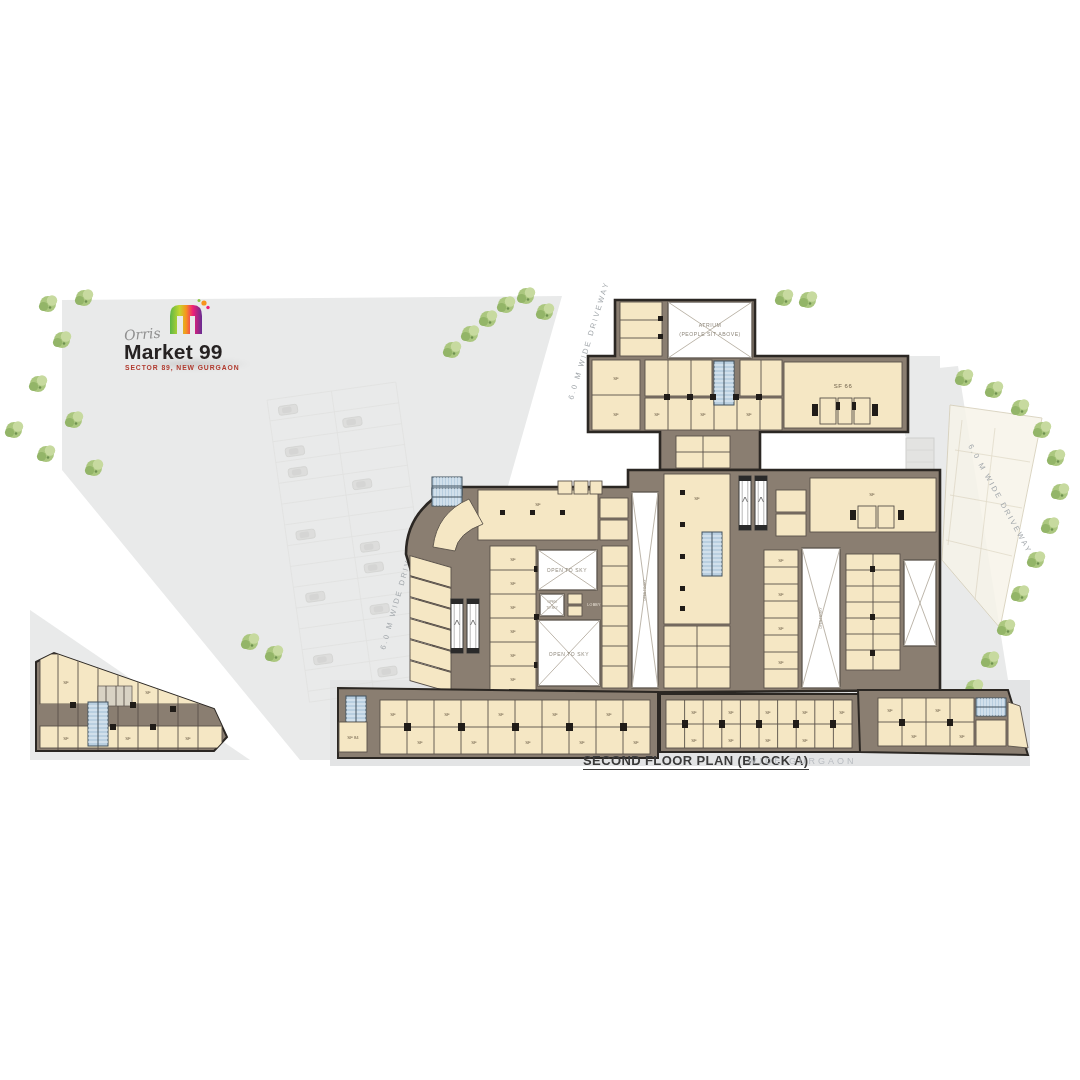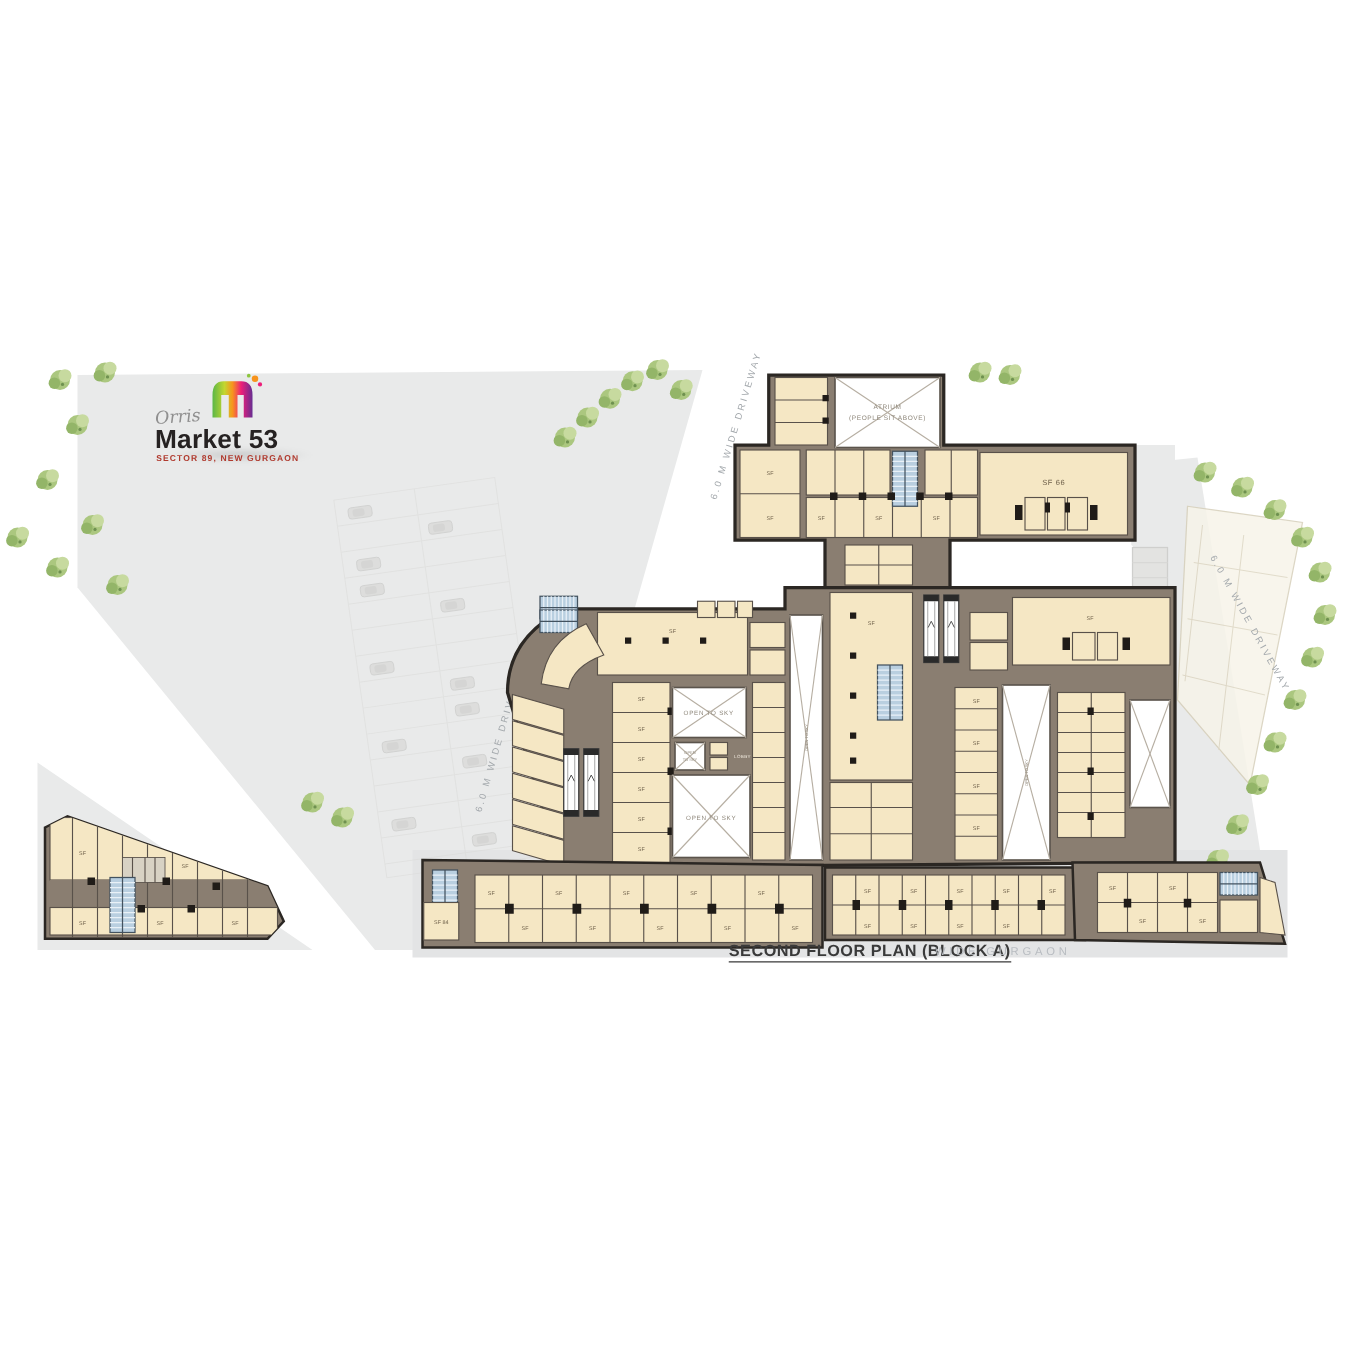--- a/index.html
+++ b/index.html
@@ -397,20 +397,20 @@
             <stop offset=".72" stop-color="#ed1e79"></stop>
           <stop offset="1" stop-color="#662d91"></stop>
         </linearGradient>
       </defs>
       <path d="M6,36 L6,18 Q6,7 15,7 L29,7 Q38,7 38,18 L38,36 L31,36 L31,18 L26,18 L26,36 L19,36 L19,18 L13,18 L13,36 Z" fill="url(#mgrad)"></path>
       <circle cx="40" cy="5" r="2.6" fill="#f7941d"></circle>
       <circle cx="44" cy="9.5" r="1.7" fill="#ed1e79"></circle>
       <circle cx="35" cy="2.5" r="1.5" fill="#8dc63f"></circle>
     </svg>
     <div class="brand">Orris</div>
-    <div class="name">Market 53</div>
+    <div class="name">Market 99</div>
     <div class="subtitle">SECTOR 89, NEW GURGAON</div>
   </div>
 
   <div id="plan-title">SECOND FLOOR PLAN (BLOCK A)</div>
   <div id="driveway-faint">WIDE GURGAON</div>
 
 </div>
 
 </body></html>

